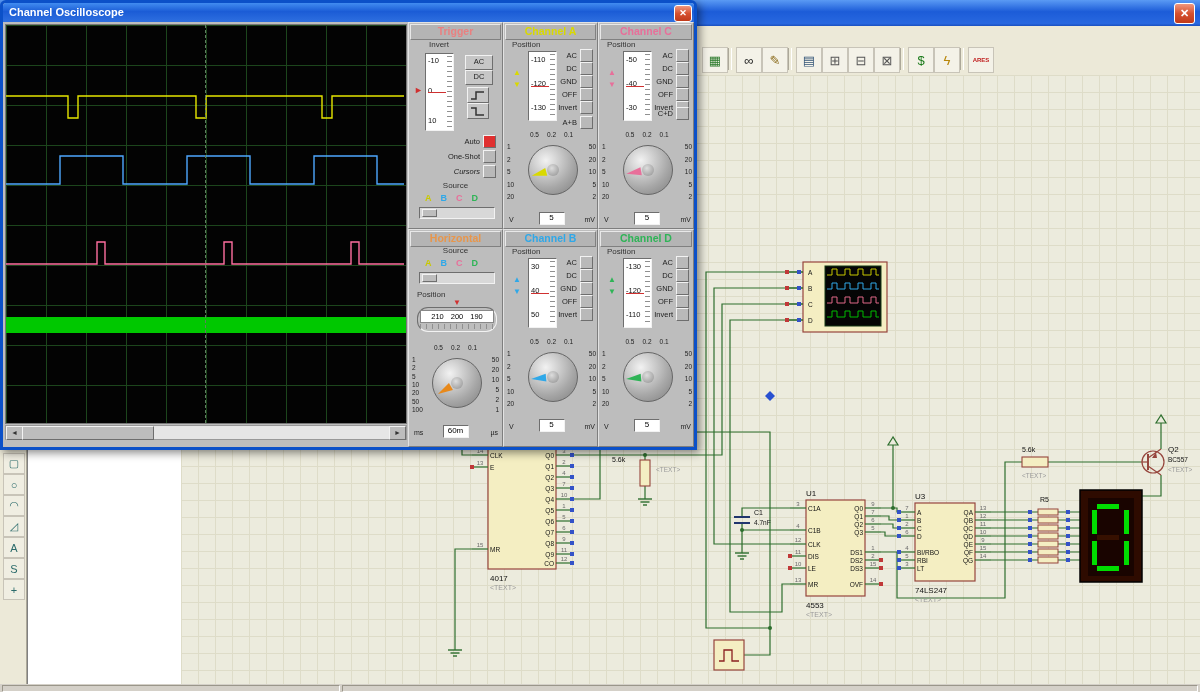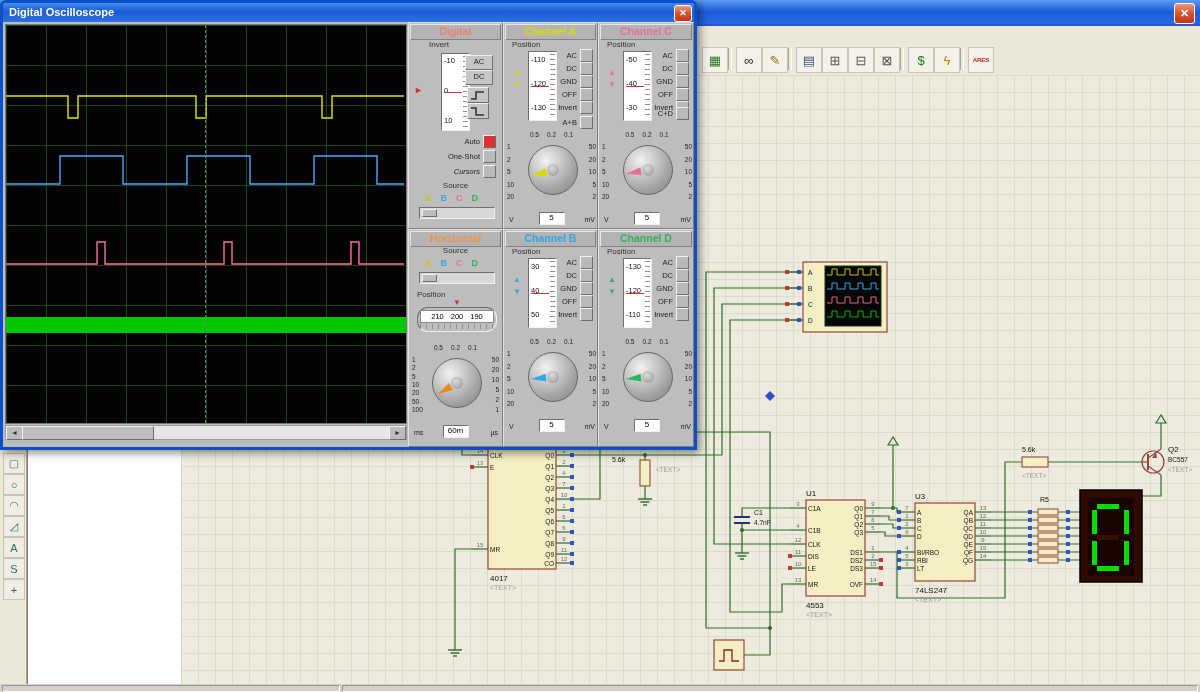--- a/index.html
+++ b/index.html
@@ -457,44 +457,44 @@
         <polygon points="770,391 775,396 770,401 765,396" fill="#2850D0"></polygon>
       </svg>
   </div>
   <div id="bottom-bar">
     <div class="bb-cell" style="left:2px;width:336px;"></div>
     <div class="bb-cell" style="left:342px;width:854px;"></div>
   </div>
 
   <div id="scope-window">
     <div id="scope-titlebar">
-      <span>Digital Oscilloscope</span>
+      <span>Channel Oscilloscope</span>
       <div id="scope-close" class="xp-close">✕</div>
     </div>
     <div id="scope-body">
       <div id="scope-screen">
         <svg id="trace-svg" width="400" height="398">
             <path d="M0,71 H62 V93 H72 V71 H190 V93 H200 V71 H316 V93 H326 V71 H398" stroke="#E6E600" fill="none" stroke-width="1.4"></path>
             <path d="M0,159 H54 V131 H117 V159 H181 V131 H244 V159 H308 V131 H371 V159 H398" stroke="#4FA8FF" fill="none" stroke-width="1.4"></path>
             <path d="M0,239 H91 V217 H99 V239 H218 V217 H226 V239 H345 V217 H353 V239 H398" stroke="#FF6FA0" fill="none" stroke-width="1.4"></path>
             <rect x="0" y="292" width="400" height="16" fill="#00C800"></rect>
           </svg>
         <div id="screen-centerline"></div>
       </div>
       <div id="scope-scrollbar">
         <div class="sb-arrow" style="left:0;">◄</div>
         <div class="sb-thumb"></div>
         <div class="sb-arrow" style="right:0;">►</div>
       </div>
 
       <div class="panel" id="panel-trigger" style="left:405px;top:0;width:95px;height:207px;">
-        <div class="panel-title" style="color: rgb(233, 128, 128);">Digital</div>
+        <div class="panel-title" style="color: rgb(233, 128, 128);">Trigger</div>
         <div class="plabel" style="left:20px;top:17px;">Invert</div>
         <span class="red-arrow" style="left:5px;top:62px;">►</span>
-        <div class="vbox" style="left:32px;top:30px;width:27px;height:76px;">
+        <div class="vbox" style="left:16px;top:30px;width:27px;height:76px;">
           <div class="vval" style="top:2px;">-10</div>
           <div class="vval" style="top:32px;">0</div>
           <div class="vval" style="top:62px;">10</div>
           <div class="vticks"></div>
           <div class="vmid"></div>
         </div>
         <div class="sbtn" style="left:56px;top:32px;">AC</div>
         <div class="sbtn" style="left:56px;top:47px;">DC</div>
         <div class="ebtn" style="left:58px;top:64px;">
           <svg width="16" height="11">

